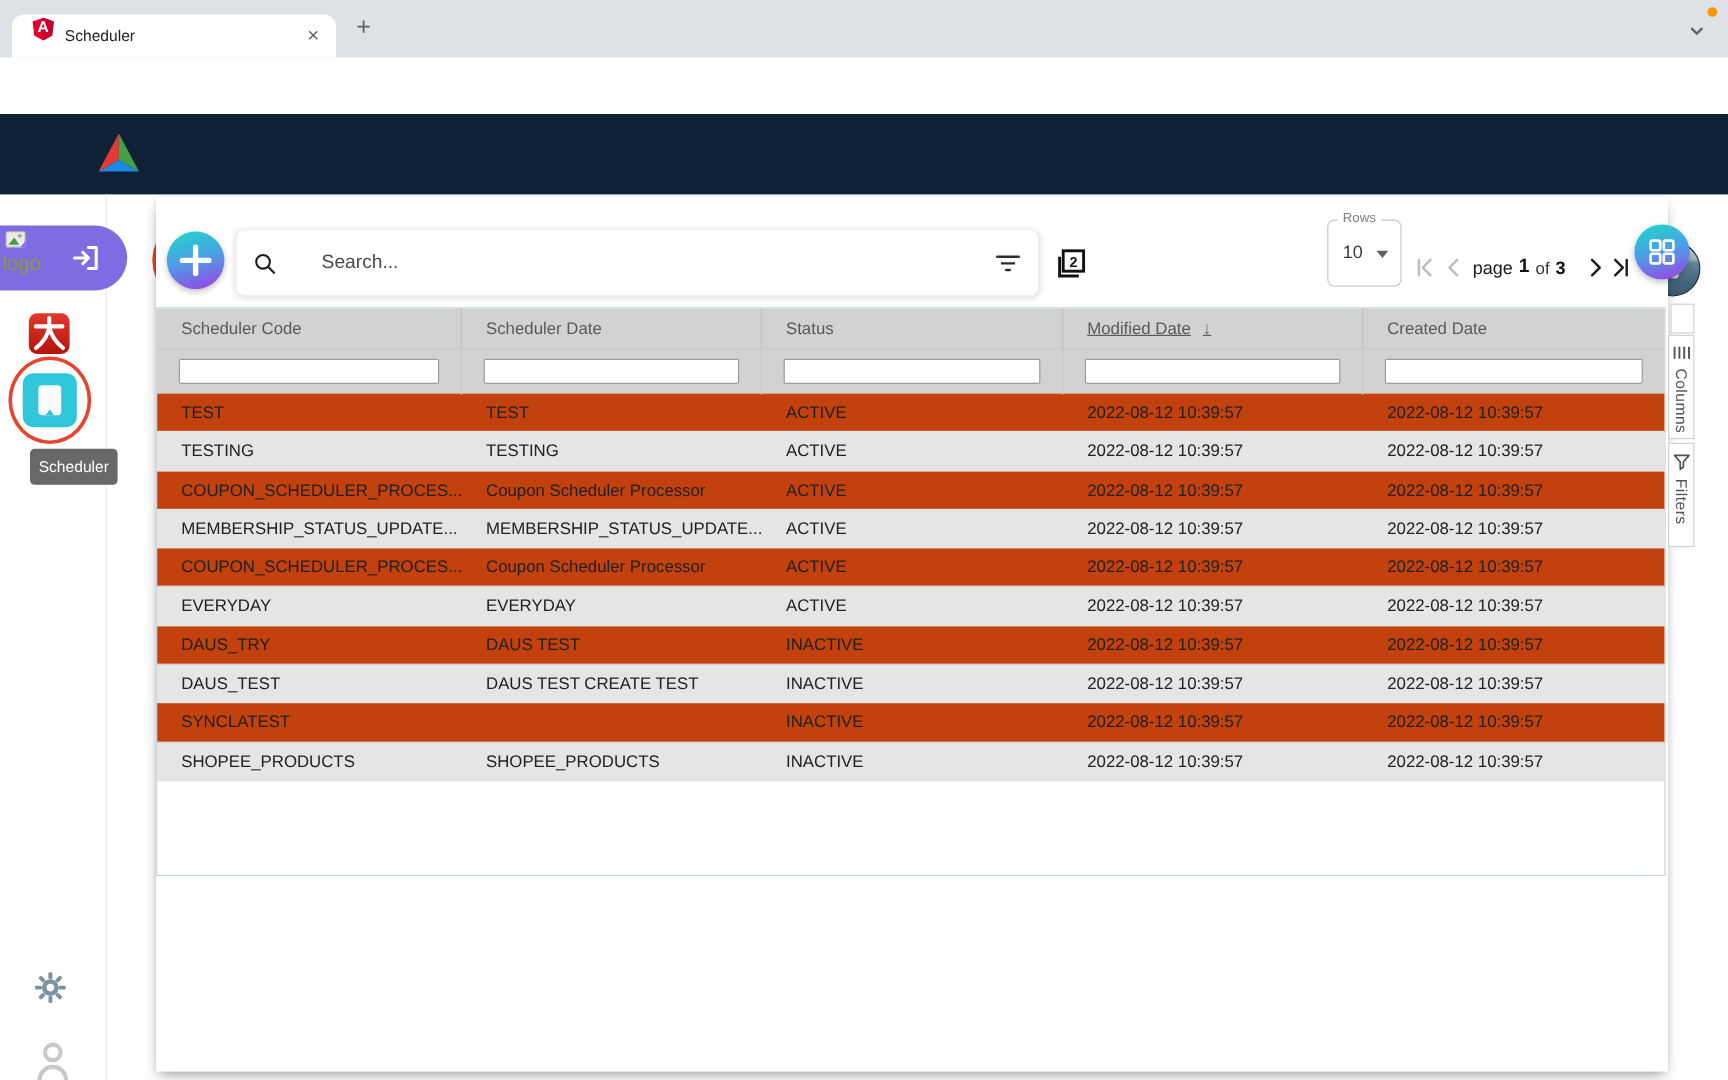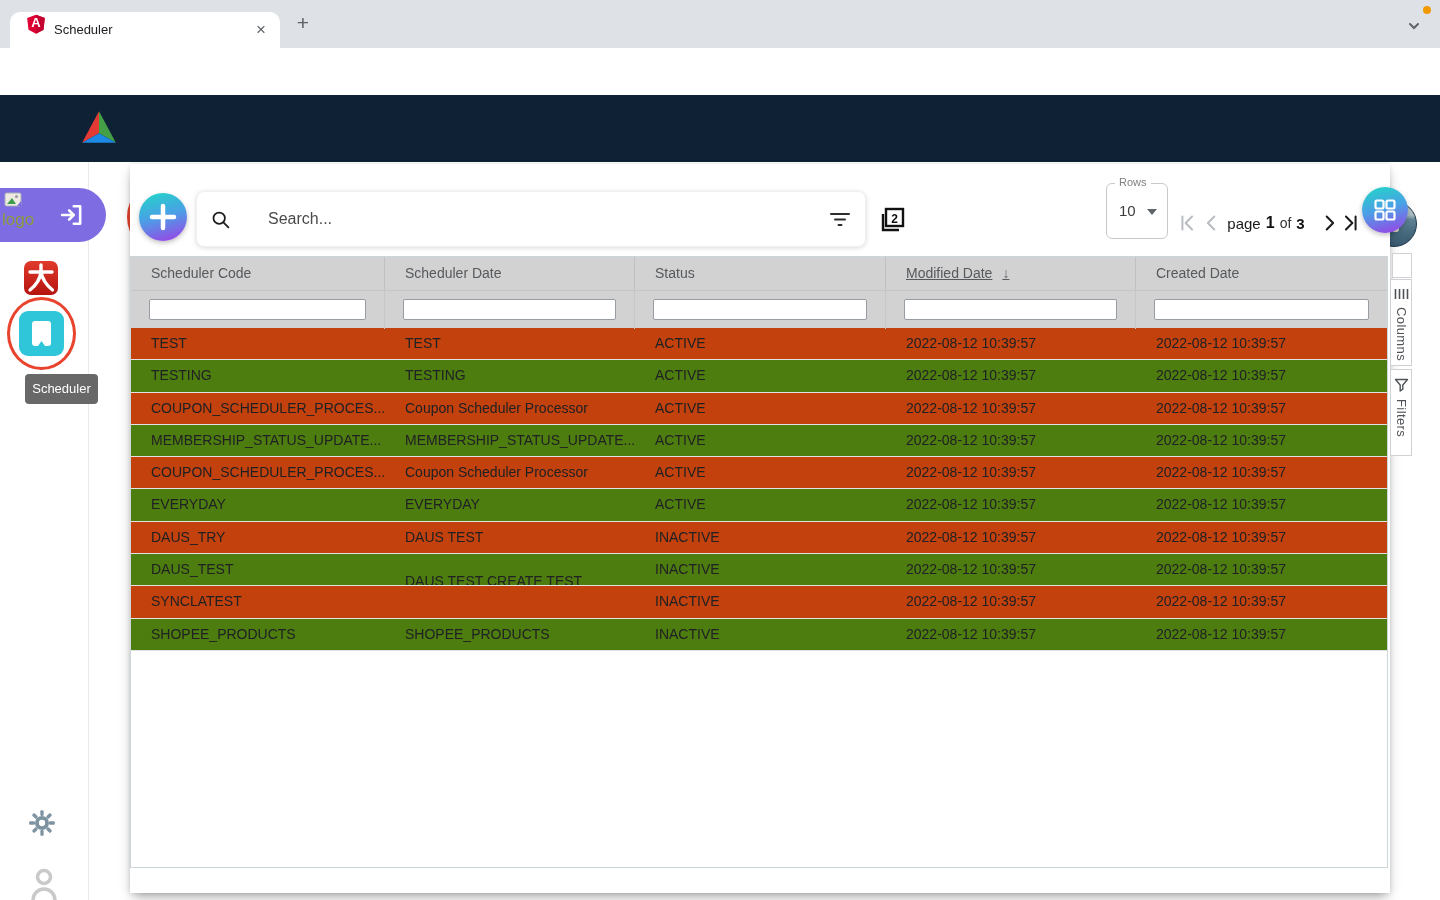--- a/index.html
+++ b/index.html
@@ -87,33 +87,33 @@
         align-items:center; justify-content:center; gap:5px; }
   #pagination-label .w1 { font-size:15px; font-weight:400; color:#1b1b1b; }
   #pagination-label .n1 { font-size:16px; font-weight:800; color:#111; }
   #pagination-label .w2 { font-size:14px; color:#333; }
   #pagination-label .n2 { font-size:15px; font-weight:800; color:#111; }
   #grid-menu-btn { left:1232px; top:23px; width:46px; height:46px; border-radius:50%;
         background:linear-gradient(165deg,#1fd8c6 0%,#4b9fe6 48%,#a13ce6 100%);
         box-shadow:0 2px 5px rgba(0,0,0,.25); display:flex; align-items:center; justify-content:center; }
 
   
-  #table { left:0; top:92px; width:1258px; height:612px; border:1px solid #ccd5da; background:#fff; }
+  #table { left:0; top:92px; width:1258px; height:474px; border:1px solid #ccd5da; background:#fff; }
   #table-header-row { display:flex; height:33px; background:#d2d2d2; }
   .th { height:33px; line-height:33px; padding-left:20px; font-size:14px; font-weight:500;
         color:#56595d; border-right:1px solid #c0c0c0; white-space:nowrap; overflow:hidden; }
   .th:last-child { border-right:0; }
   .sort-arrow { margin-left:10px; color:#5f6368; font-weight:400; }
   #table-filter-row { display:flex; height:38px; background:#d2d2d2; border-top:1px solid #c6c6c6; }
   .fc { height:38px; border-right:1px solid #c8c8c8; padding:8px 18px 0 18px; }
   .fc:last-child { border-right:0; }
   .fc input { width:100%; height:21px; border:1px solid #979da3; border-radius:2px;
         background:#fff; outline:0; font-size:13px; padding:0 4px; font-family:inherit; }
   .tr { display:flex; height:32.3px; border-bottom:1px solid #e3e3e3; background:#c2410c; }
-  .tr.alt { background:#4d7c0f; }
+  .tr.alt { background:#e5e5e5; }
   .td { line-height:31.3px; padding-left:20px; font-size:14px; color:#202124;
         white-space:nowrap; overflow:hidden; }
 
   
   #side-scrollbox { left:1392px; top:253px; width:20px; height:25px; background:#fff;
         border:1px solid #cfd1d5; }
   .side-tab { width:22px; background:#fff; border:1px solid #cfd1d5; display:flex;
         flex-direction:column; align-items:center; padding-top:8px; gap:7px; }
   #tab-columns { left:1390px; top:279px; height:87px; }
   #tab-filters { left:1390px; top:369px; height:87px; }
@@ -416,21 +416,21 @@
         </div>
         <div class="tr">
           <div class="td" style="width: 254px;">DAUS_TRY</div>
           <div class="td" style="width: 250px;">DAUS TEST</div>
           <div class="td" style="width: 251px;">INACTIVE</div>
           <div class="td" style="width: 250px;">2022-08-12 10:39:57</div>
           <div class="td" style="width: 251px;">2022-08-12 10:39:57</div>
         </div>
         <div class="tr alt">
           <div class="td" style="width: 254px;">DAUS_TEST</div>
-          <div class="td" style="width: 250px; margin-top: 12px;">DAUS TEST CREATE TEST</div>
+          <div class="td" style="width: 250px;">DAUS TEST CREATE TEST</div>
           <div class="td" style="width: 251px;">INACTIVE</div>
           <div class="td" style="width: 250px;">2022-08-12 10:39:57</div>
           <div class="td" style="width: 251px;">2022-08-12 10:39:57</div>
         </div>
         <div class="tr">
           <div class="td" style="width: 254px;">SYNCLATEST</div>
           <div class="td" style="width: 250px; margin-top: 44px;">IRFANTRY</div>
           <div class="td" style="width: 251px;">INACTIVE</div>
           <div class="td" style="width: 250px;">2022-08-12 10:39:57</div>
           <div class="td" style="width: 251px;">2022-08-12 10:39:57</div>

